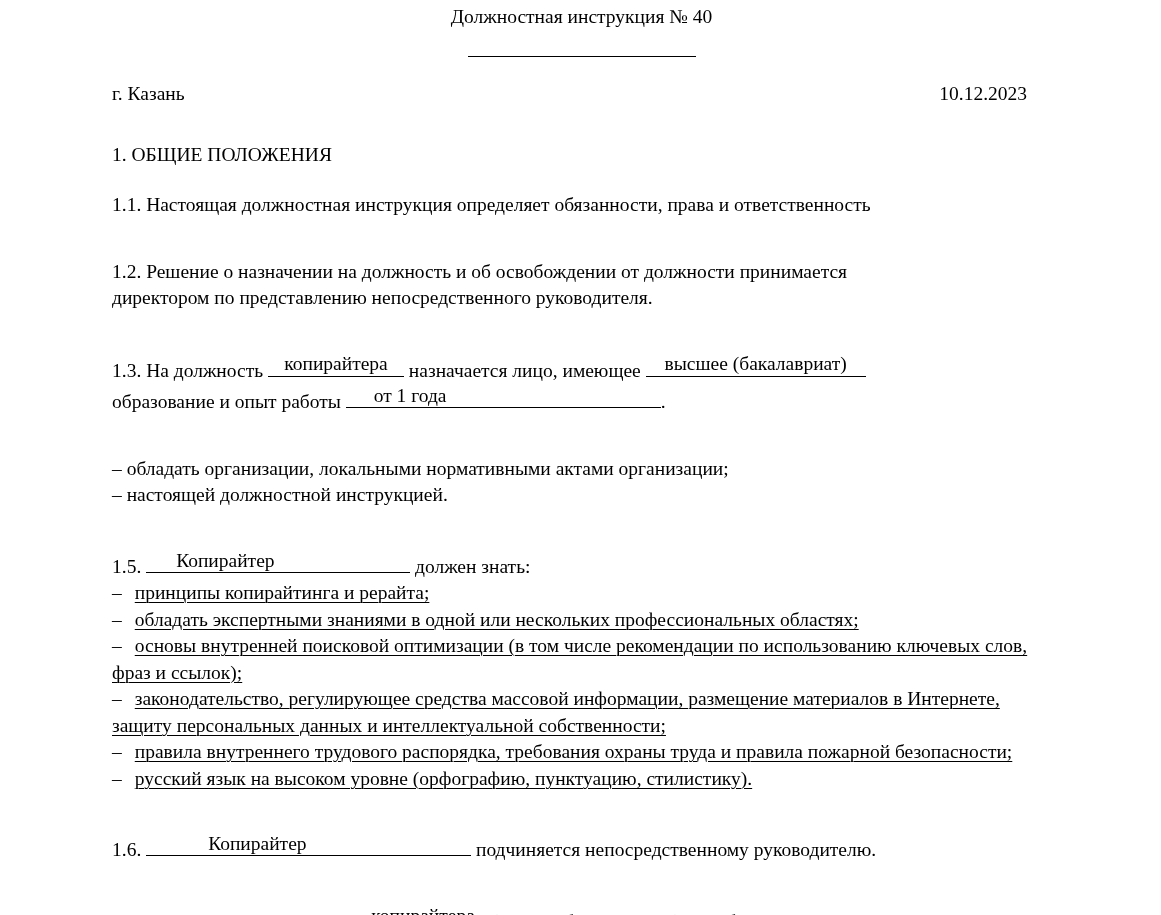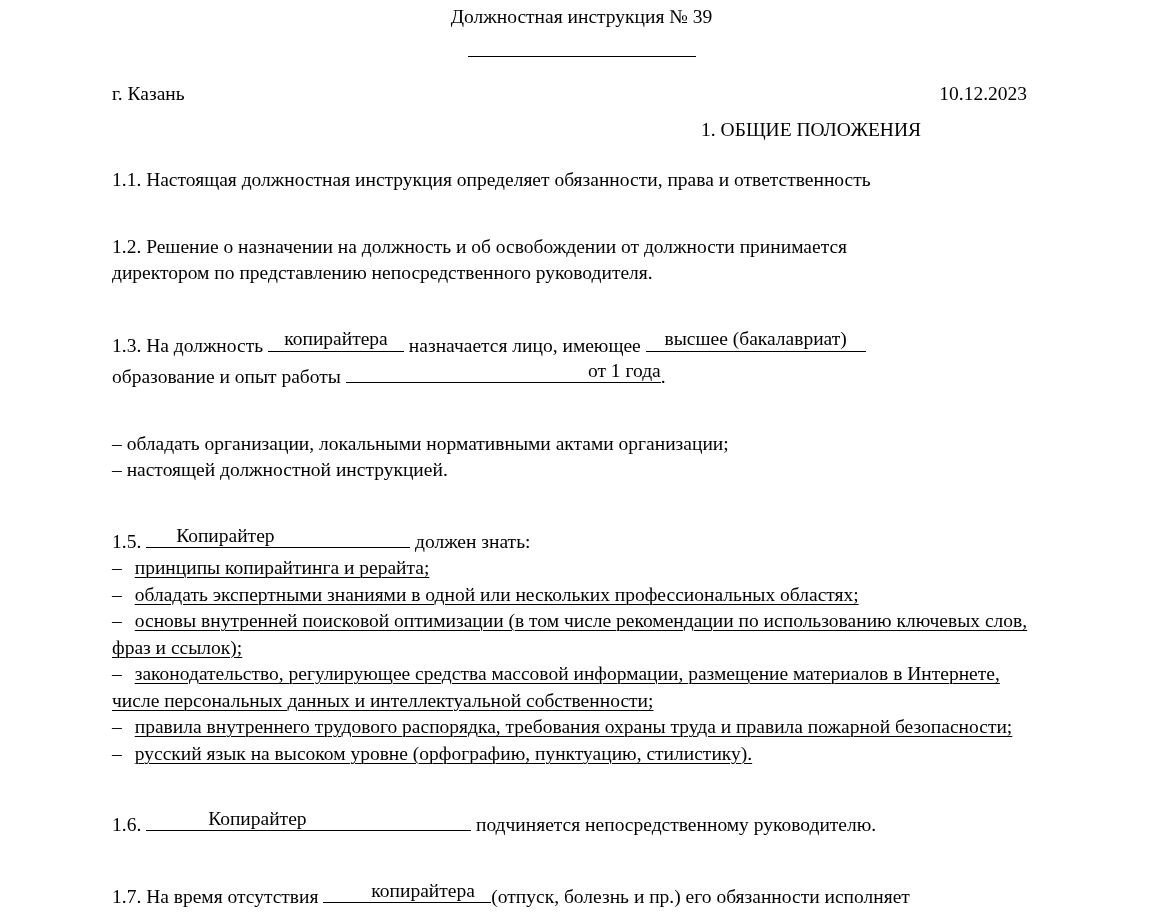--- a/index.html
+++ b/index.html
@@ -44,22 +44,22 @@
   .cityline {
     display: flex;
     margin-top: 24px;
     line-height: 26px;
   }
   .cityline .city { flex: 0 0 auto; }
   .cityline .spacer { flex: 1 1 auto; }
   .cityline .date { flex: 0 0 auto; padding-right: 24px; text-align: center; }
 
   .section-heading {
-    text-align: right;
-    margin-top: 10px;
+    text-align: left;
+    margin-top: 35px;
     line-height: 26px;
     padding-right: 130px;
   }
 
   
   .clause {
     line-height: 26.5px;
     text-align: left;
   }
   .gap-lg { margin-top: 40px; }
@@ -88,21 +88,21 @@
 
   .dash-item { line-height: 26.5px; }
   .dash { display: inline-block; }
   .dash-gap { display: inline-block; width: 13px; }
 </style>
 </head>
 <body>
 
 <div class="page">
 
-  <div class="doc-title">Должностная инструкция № 39</div>
+  <div class="doc-title">Должностная инструкция № 40</div>
   <div class="title-rule-wrap">
     <span class="title-rule"></span>
   </div>
 
   <div class="cityline">
     <span class="city">г. Казань</span>
     <span class="spacer"></span>
     <span class="date">10.12.2023</span>
   </div>
 
@@ -126,21 +126,21 @@
   <div class="clause gap-lg">
     <div class="line">
       <span>1.3.</span>
       <span>На должность</span>
       <span class="blank" style="width:136px;">копирайтера</span>
       <span>назначается лицо, имеющее</span>
       <span class="blank" style="width:220px;">высшее (бакалавриат)</span>
     </div>
     <div class="line">
       <span>образование и опыт работы</span>
-      <span class="blank b-left" style="width:315px;padding-left:28px;box-sizing:border-box;text-align:right;">от 1 года</span><span>.</span>
+      <span class="blank b-left" style="width:315px;padding-left:28px;box-sizing:border-box;">от 1 года</span><span>.</span>
     </div>
   </div>
 
   <div class="clause gap-lg">
     <div class="dash-item">
       <span class="dash">–</span>
       <span>обладать организации, локальными нормативными актами организации;</span>
     </div>
     <div class="dash-item">
       <span class="dash">–</span>
@@ -158,21 +158,21 @@
     <div class="dash-item">
       <span class="dash">–</span><span class="dash-gap"></span><span class="ul">принципы копирайтинга и рерайта;</span>
     </div>
     <div class="dash-item">
       <span class="dash">–</span><span class="dash-gap"></span><span class="ul">обладать экспертными знаниями в одной или нескольких профессиональных областях;</span>
     </div>
     <div class="dash-item line-wrap">
       <span class="dash">–</span><span class="dash-gap"></span><span class="ul">основы внутренней поисковой оптимизации (в том числе рекомендации по использованию ключевых слов, фраз и ссылок);</span>
     </div>
     <div class="dash-item line-wrap">
-      <span class="dash">–</span><span class="dash-gap"></span><span class="ul">законодательство, регулирующее средства массовой информации, размещение материалов в Интернете, числе персональных данных и интеллектуальной собственности;</span>
+      <span class="dash">–</span><span class="dash-gap"></span><span class="ul">законодательство, регулирующее средства массовой информации, размещение материалов в Интернете, защиту персональных данных и интеллектуальной собственности;</span>
     </div>
     <div class="dash-item line-wrap">
       <span class="dash">–</span><span class="dash-gap"></span><span class="ul">правила внутреннего трудового распорядка, требования охраны труда и правила пожарной безопасности;</span>
     </div>
     <div class="dash-item line-wrap">
       <span class="dash">–</span><span class="dash-gap"></span><span class="ul">русский язык на высоком уровне (орфографию, пунктуацию, стилистику).</span>
     </div>
   </div>
 
   <div class="clause gap-lg">

